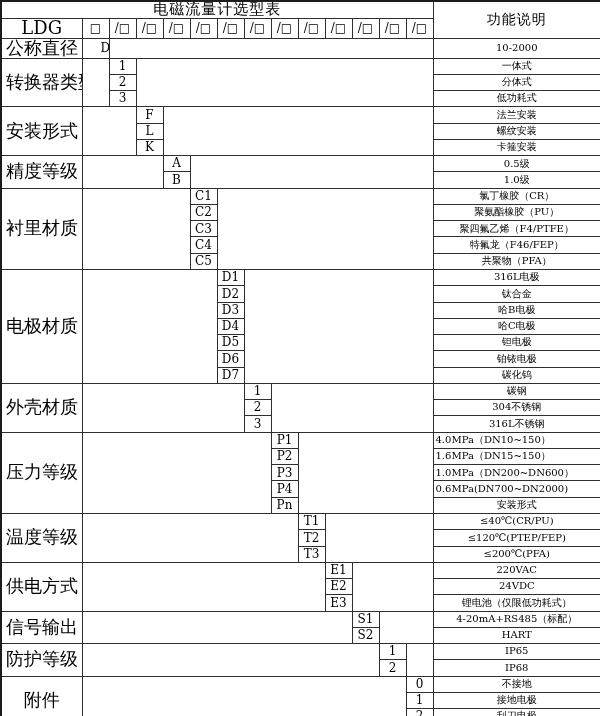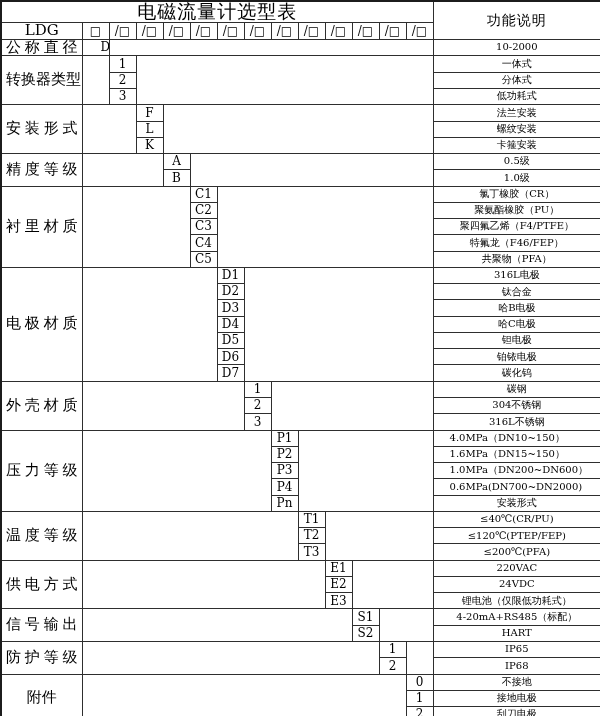--- a/index.html
+++ b/index.html
@@ -20,35 +20,35 @@
     border: 1px solid #2e2e2e;
     padding: 0;
     text-align: center;
     vertical-align: middle;
     font-size: 12px;
     line-height: 1.05;
     white-space: nowrap;
     overflow: hidden;
   }
   tr { height: 16.27px; }
-  td.title { font-size: 19px; letter-spacing: 1px; }
+  td.title { font-size: 15px; letter-spacing: 1px; }
   td.fhead { font-size: 14px; letter-spacing: 1px; }
   td.cat {
-    font-size: 15px;
+    font-size: 18px;
     text-align: justify;
     text-align-last: justify;
     -moz-text-align-last: justify;
     padding: 0 4px;
     margin-left: 32px;
   }
   td.cat.center { text-align: center; text-align-last: center; -moz-text-align-last: center; padding: 0; }
   td.code { font-size: 12px; }
   td.code.left { text-align: left; text-align-last: left; padding-left: 18px; }
   td.desc { font-size: 10px; }
-  td.desc.left { text-align: left; text-align-last: left; padding-left: 16px; }
+  td.desc.left { text-align: left; text-align-last: left; padding-left: 2px; }
   td.empty { }
   col.c-cat  { width: 81px; }
   col.c-code { width: 27px; }
   col.c-desc { width: 168px; }
 </style>
 </head>
 <body>
 
 <div class="wrap">
   <table class="sel">

